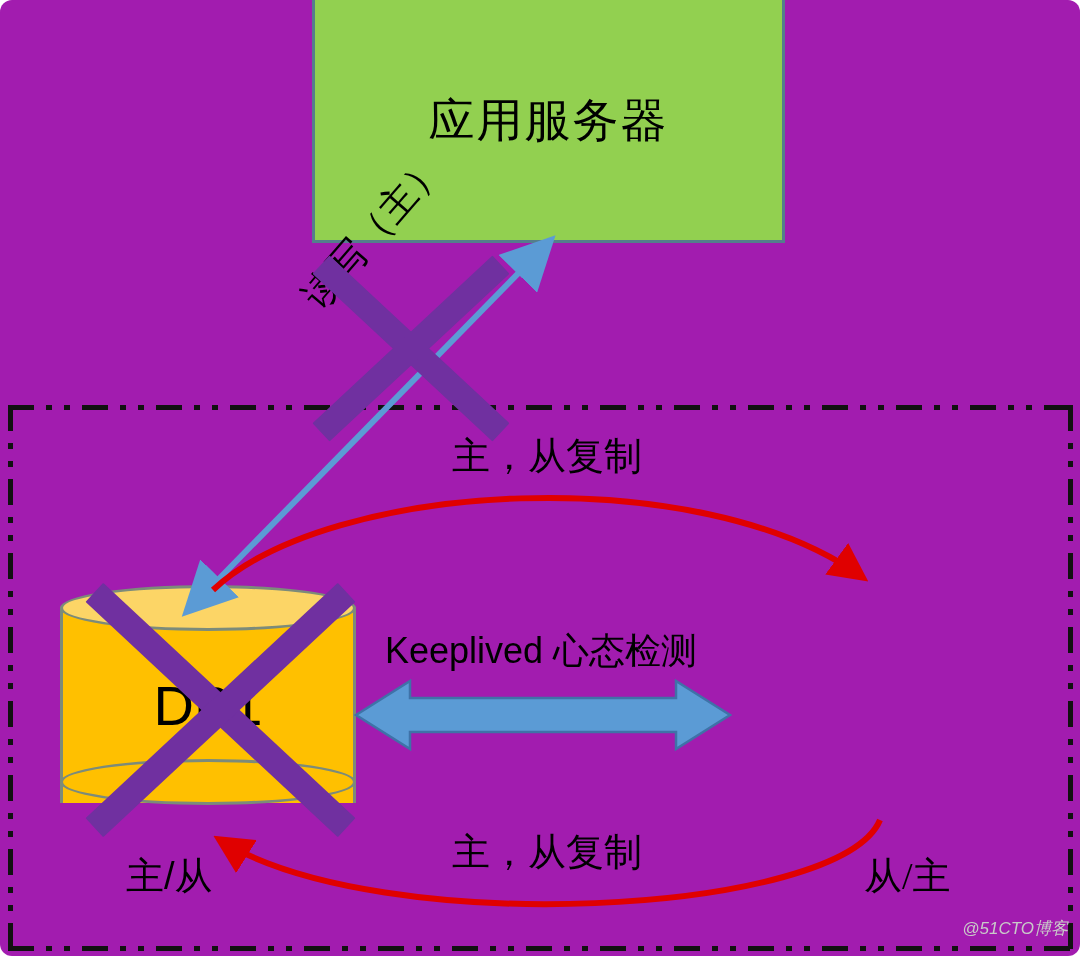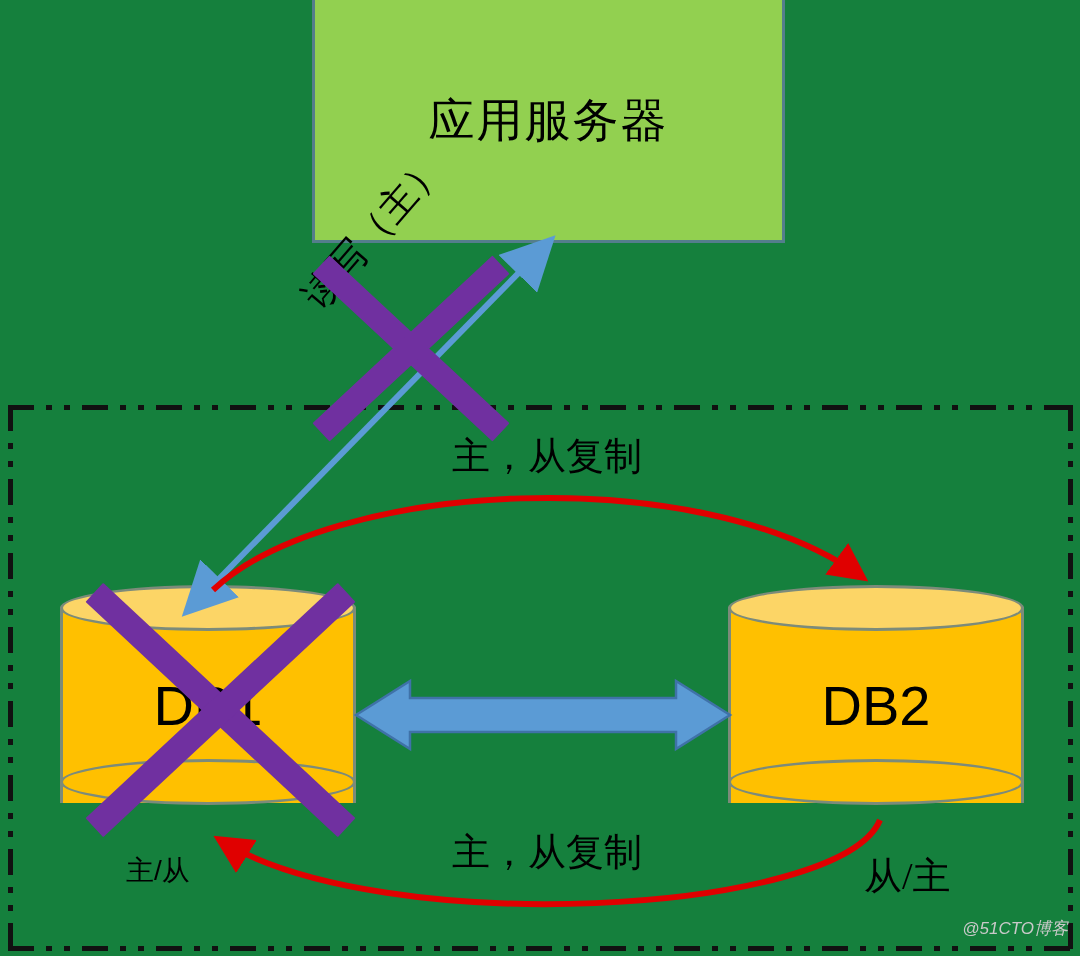--- a/index.html
+++ b/index.html
@@ -7,22 +7,23 @@
     padding: 0;
     background: #ffffff;
   }
   body {
     font-family: "Liberation Sans", "DejaVu Sans", sans-serif;
   }
   #canvas {
     position: relative;
     width: 1080px;
     height: 956px;
-    background: #15803d;
+    background: #a21caf;
     overflow: hidden;
+    border-radius: 12px;
   }
   
   .app-server {
     position: absolute;
     left: 312px;
     top: -4px;
     width: 473px;
     height: 247px;
     background: #92d050;
     border: 3px solid #547e8c;
@@ -145,21 +146,21 @@
   .lbl-repl-bottom {
     left: 452px; top: 833px;
     font-size: 38px;
   }
   .lbl-keeplived {
     left: 385px; top: 633px;
     font-size: 36px;
   }
   .lbl-master-slave {
     left: 126px; top: 857px;
-    font-size: 28px;
+    font-size: 38px;
   }
   .lbl-slave-master {
     left: 864px; top: 857px;
     font-size: 38px;
     font-family: Liberation Serif, serif;
   }
   .lbl-rw {
     left: 296px; top: 290px;
     font-size: 38px;
     transform: rotate(-49deg);
@@ -223,39 +224,34 @@
     <polygon points="356,715 410,681 410,698 676,698 676,681 730,715 676,749 676,732 410,732 410,749" fill="#5b9bd5" stroke="#3f72a8" stroke-width="2.5"></polygon>
   </svg>
 
   <div class="db" id="db1">
     <div class="db-body"></div>
     <div class="db-bottom"></div>
     <div class="db-top"></div>
     <div class="db-label">DB1</div>
   </div>
 
-  <div class="db" id="db2">
-    <div class="db-body"></div>
-    <div class="db-bottom"></div>
-    <div class="db-top"></div>
-    <div class="db-label">DB2</div>
-  </div>
 
   <div class="lbl lbl-rw">读写（主）</div>
 
   <div class="cross" style="left:320px; top:262px; width:182px; height:172px;">
     <div class="bar" style="width:246px; height:25px; margin-top:-12px; left:-32px; transform:rotate(43deg);"></div>
     <div class="bar" style="width:246px; height:25px; margin-top:-12px; left:-32px; transform:rotate(-43deg);"></div>
   </div>
 
   <div class="cross" style="left:88px; top:586px; width:266px; height:248px;">
     <div class="bar" style="width:345px; height:26px; margin-top:-13px; left:-40px; transform:rotate(43deg);"></div>
     <div class="bar" style="width:345px; height:26px; margin-top:-13px; left:-40px; transform:rotate(-43deg);"></div>
   </div>
 
   <div class="lbl lbl-repl-top">主，从复制</div>
   <div class="lbl lbl-repl-bottom">主，从复制</div>
+  <div class="lbl lbl-keeplived">Keeplived 心态检测</div>
   <div class="lbl lbl-master-slave">主/从</div>
   <div class="lbl lbl-slave-master">从/主</div>
 
   <div class="watermark">@51CTO博客</div>
 
 </div>
 
 </body></html>

